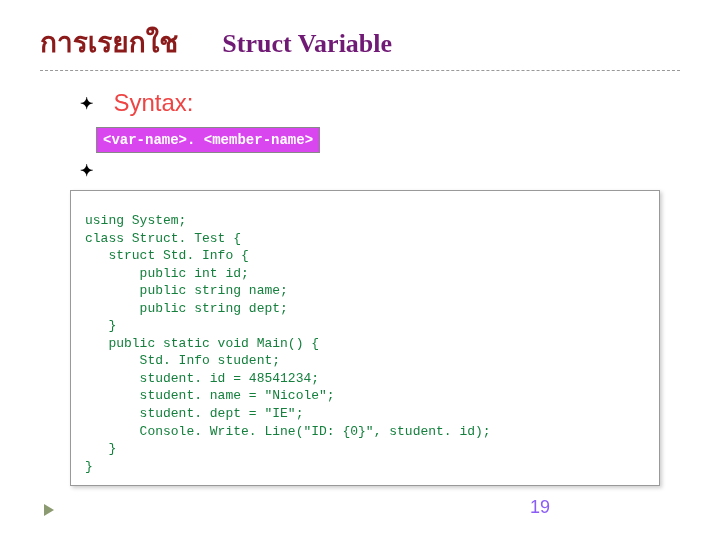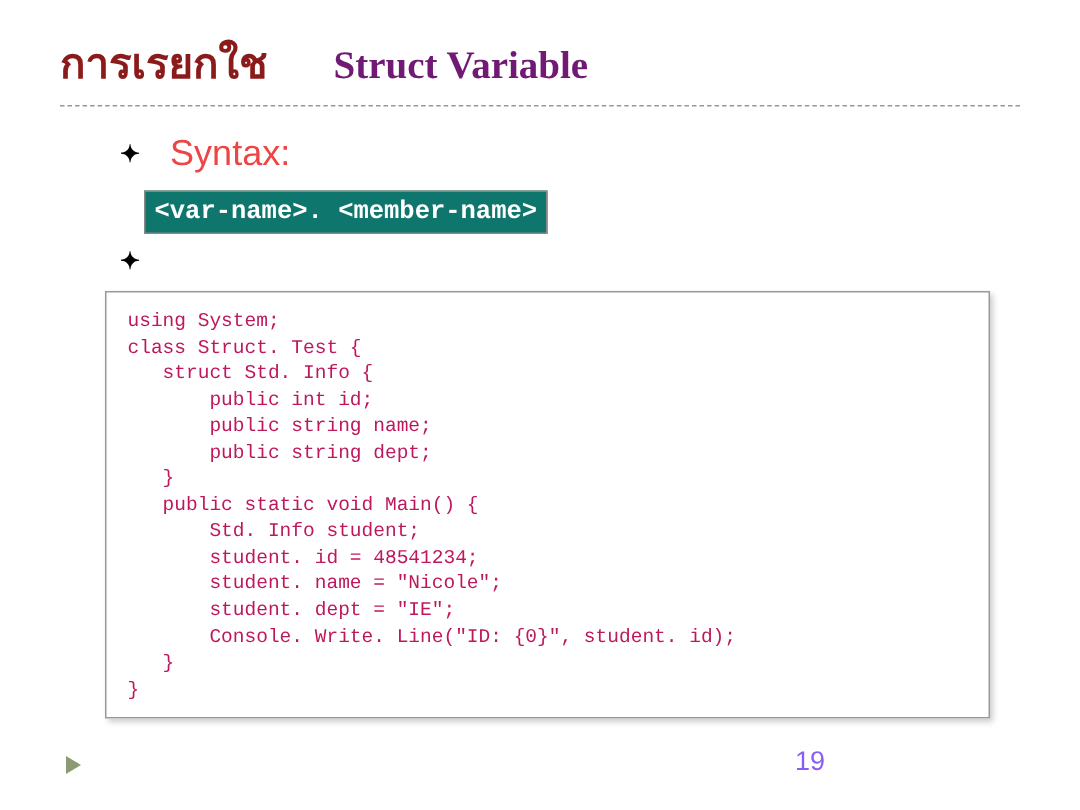--- a/index.html
+++ b/index.html
@@ -49,40 +49,40 @@
     font-size: 16px;
     color: #000;
     margin-right: 20px;
     font-weight: bold;
   }
   .bullet-text {
     font-size: 24px;
     color: #ef4444;
   }
   .syntax-box {
-    background: #0f766e;
+    background: #d946ef;
     color: #fff;
     font-family: "Courier New", monospace;
-    font-size: 17px;
+    font-size: 14px;
     font-weight: bold;
     padding: 4px 6px;
     margin: 0 0 0 56px;
     display: inline-block;
     border: 1px solid #888;
   }
   .code-box {
     border: 1px solid #999;
     box-shadow: 2px 2px 4px rgba(0,0,0,0.2);
     margin: 10px 20px 0 30px;
-    padding: 10px 14px 10px 14px;
+    padding: 21px 14px 10px 14px;
     font-family: "Courier New", monospace;
     font-size: 13px;
     line-height: 1.35;
     white-space: pre;
-    color: #be185d;
+    color: #15803d;
     overflow: hidden;
   }
   .page-num {
     position: absolute;
     bottom: 22px;
     right: 170px;
     color: #8b5cf6;
     font-size: 18px;
   }
   .corner-mark {

